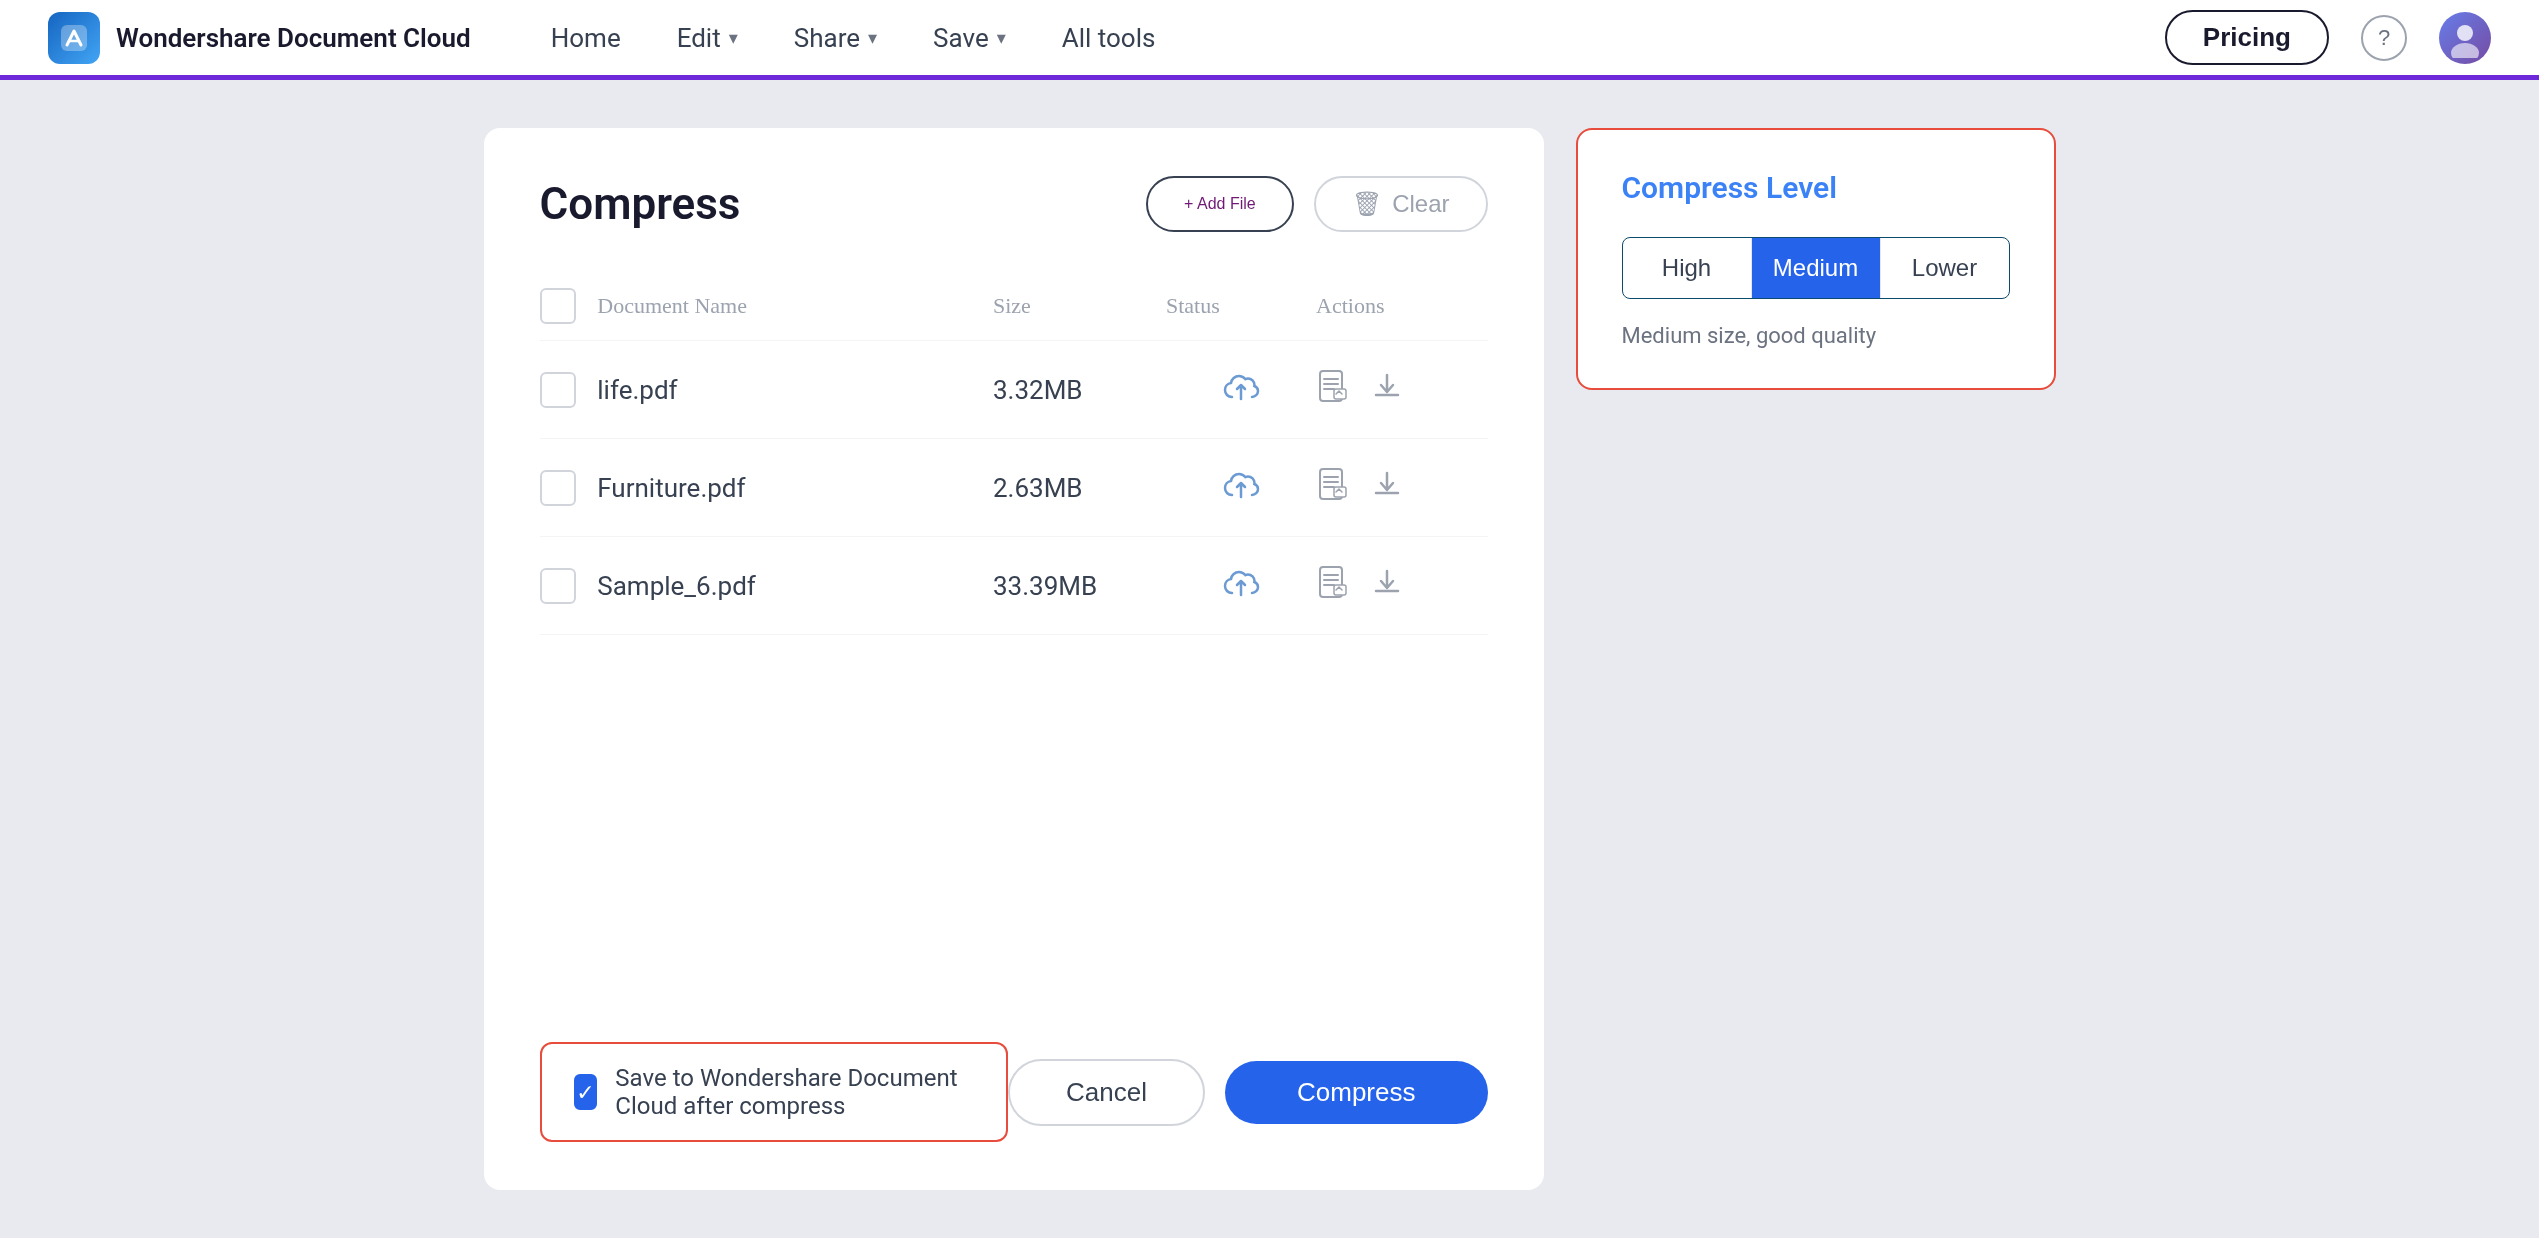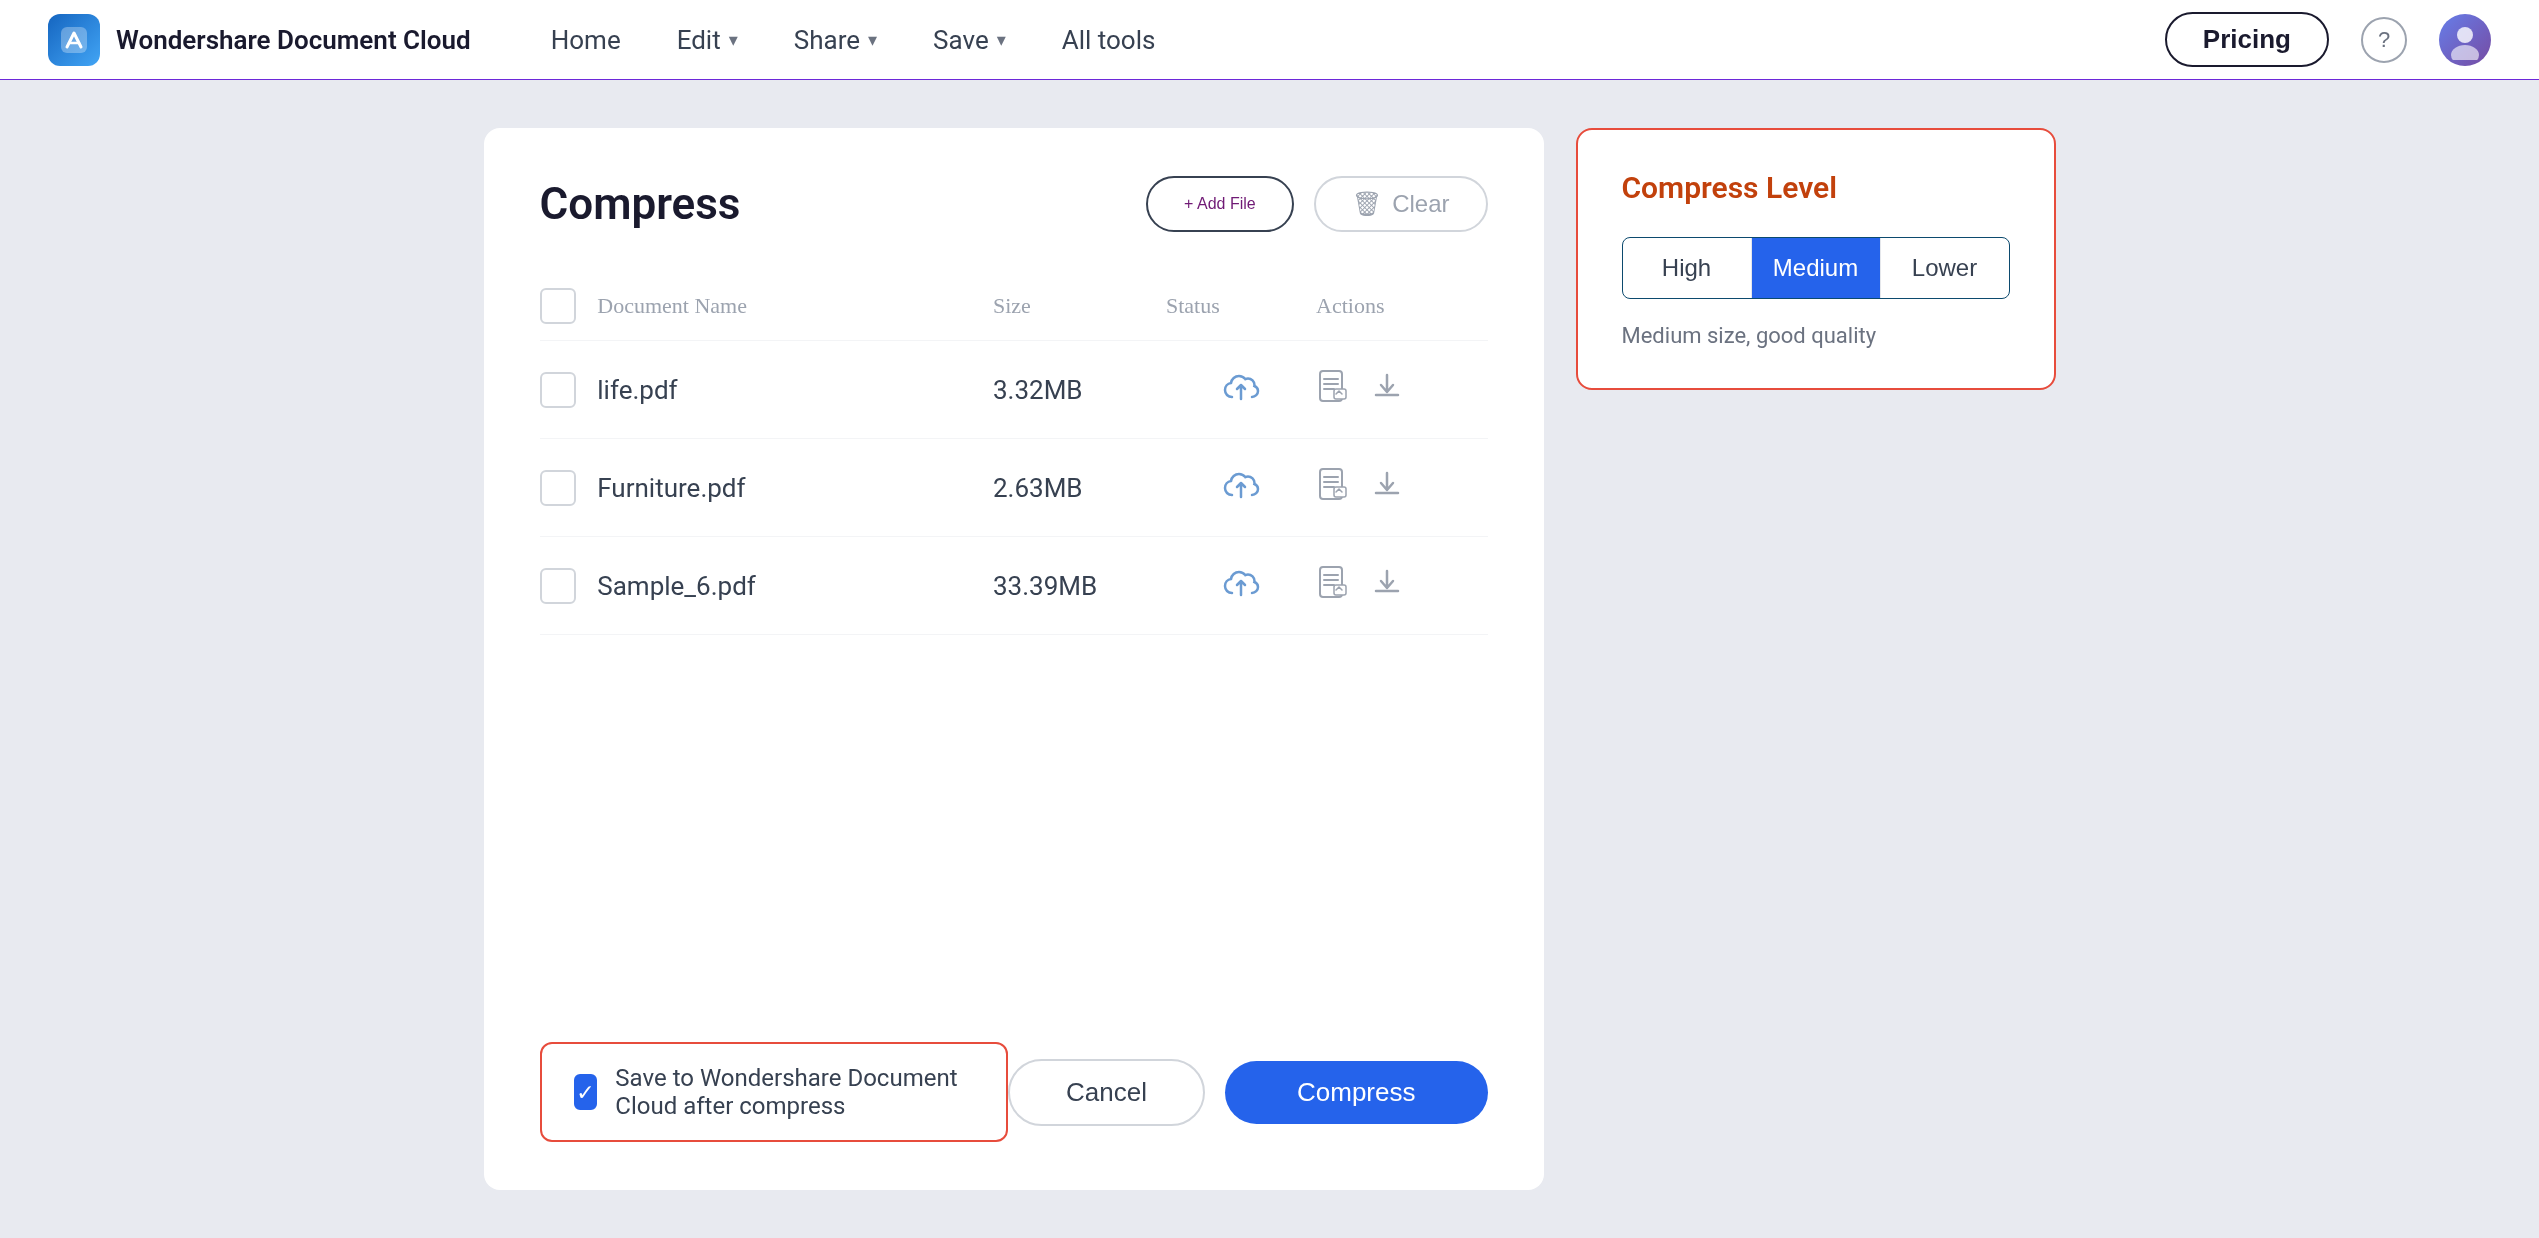--- a/index.html
+++ b/index.html
@@ -12,21 +12,21 @@
       font-size: 28px;
     }
 
     
     .navbar {
       display: flex;
       align-items: center;
       background: #fff;
       height: 80px;
       padding: 0 48px;
-      border-bottom: 1px solid #6d28d9;
+      border-bottom: 5px solid #6d28d9;
       position: relative;
       z-index: 10;
     }
     .navbar-brand {
       display: flex;
       align-items: center;
       gap: 16px;
       margin-right: 80px;
     }
     .brand-logo {
@@ -287,21 +287,21 @@
       border-radius: 16px;
       border: 2.5px solid #e74c3c;
       width: 480px;
       height: fit-content;
       padding: 40px 44px;
       align-self: flex-start;
     }
     .compress-level-title {
       font-size: 30px;
       font-weight: 600;
-      color: #c2410c;
+      color: #3b82f6;
       margin-bottom: 32px;
     }
     .level-buttons {
       display: flex;
       gap: 0;
       border: 1px solid #0c4a6e;
       border-radius: 8px;
       overflow: hidden;
       margin-bottom: 24px;
     }

